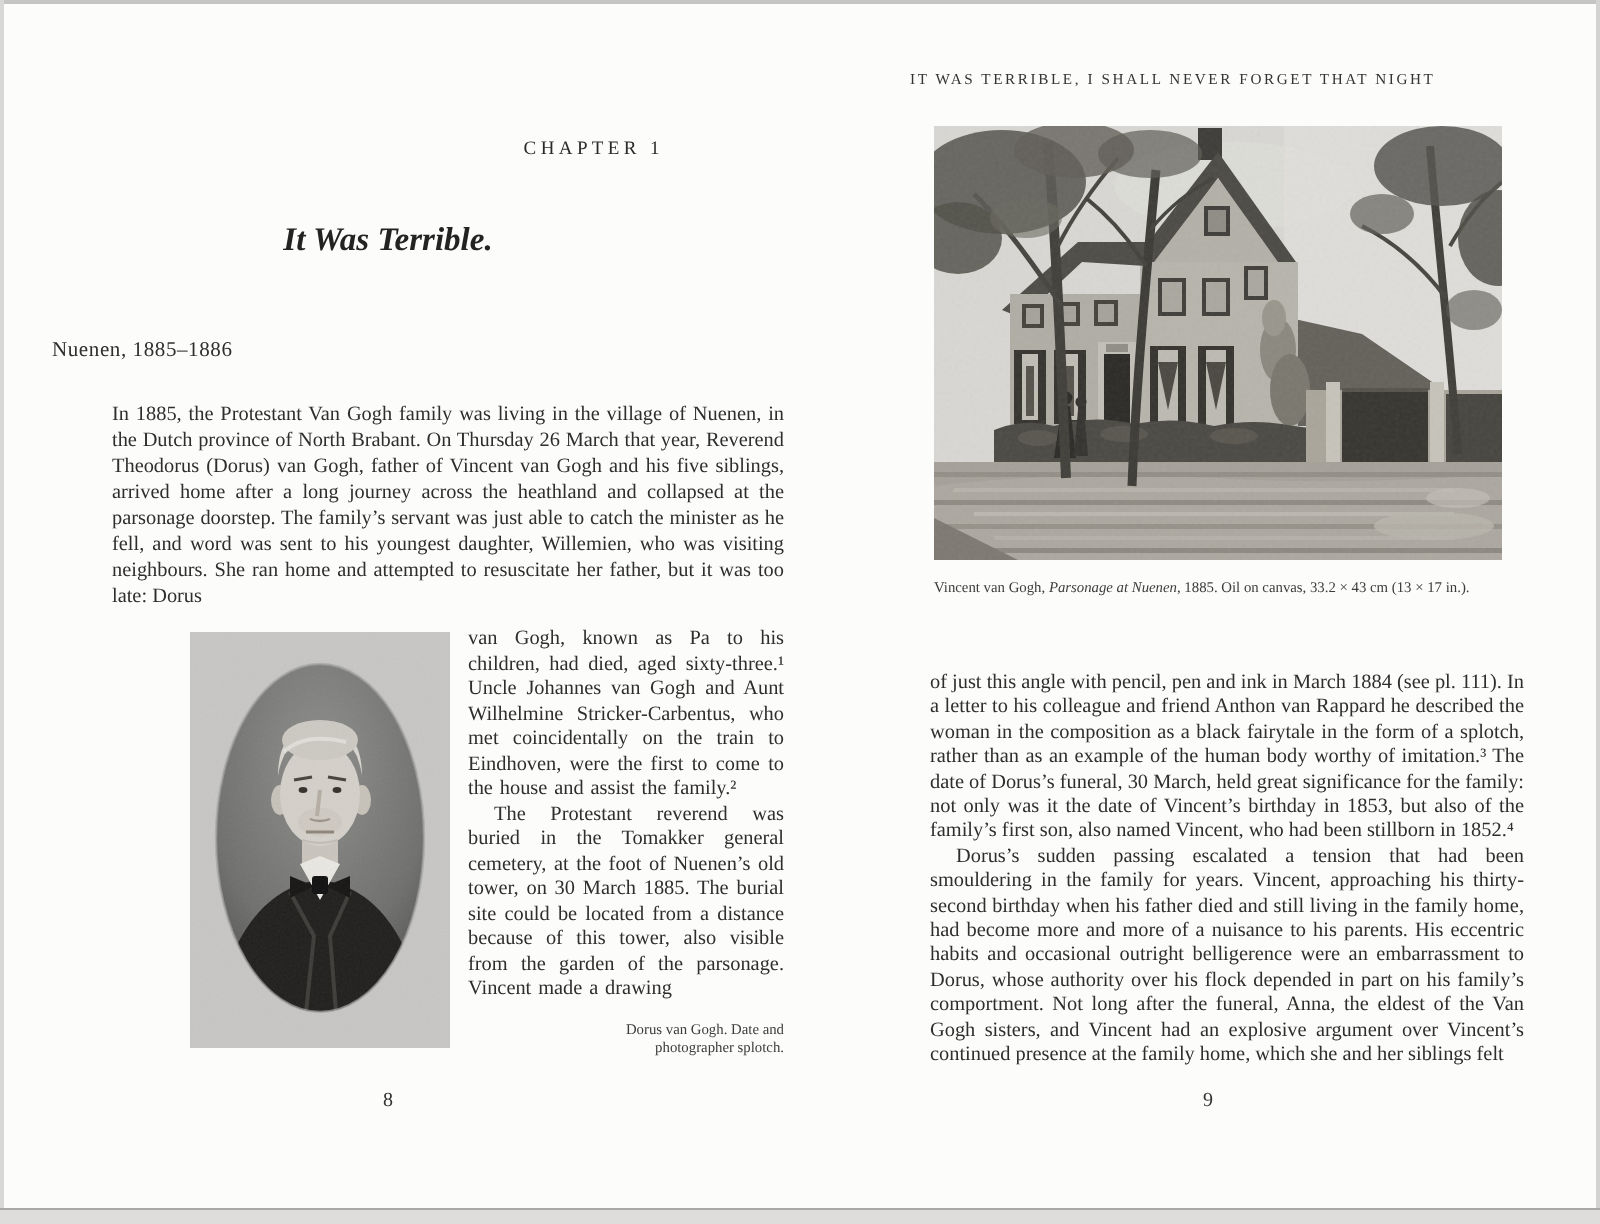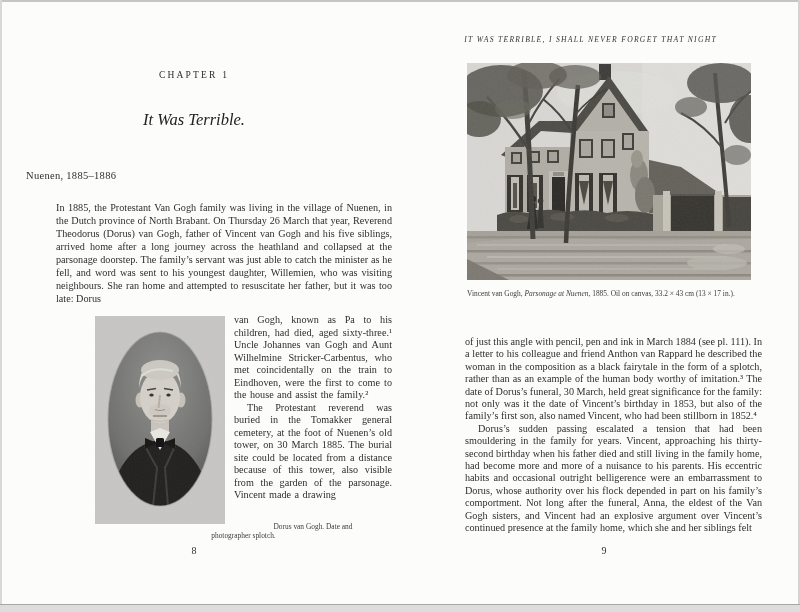--- a/index.html
+++ b/index.html
@@ -9,47 +9,47 @@
     font-family:"Liberation Serif", serif;
     -webkit-font-smoothing:antialiased;
   }
   
   .edge-top{position:absolute;left:0;top:0;width:800px;height:2px;background:#b3b3b1;opacity:.75;}
   .edge-left{position:absolute;left:0;top:0;width:2px;height:612px;background:#d8d8d6;}
   .edge-right{position:absolute;right:0;top:0;width:2px;height:612px;background:#d3d3d1;}
   .bottom-band{position:absolute;left:0;top:604px;width:800px;height:8px;background:#dedddb;border-top:1px solid #a9a8a6;}
 
   
-  .chapter-label{position:absolute;left:56px;top:70px;width:276px;text-align:center;
+  .chapter-label{position:absolute;left:56px;top:70px;width:276px;text-align:right;
     font-size:9.5px;letter-spacing:2.2px;color:#2b2b2b;}
   .chapter-title{position:absolute;left:26px;top:109px;width:336px;text-align:center;
     font-style:italic;font-size:16.5px;line-height:22px;color:#232322;}
-  .chapter-title span{display:block;}
+  .chapter-title span{display:block;font-weight:bold;}
   .chapter-subtitle{position:absolute;left:26px;top:170px;width:336px;text-align:left;
     font-size:10.5px;letter-spacing:.3px;color:#2e2e2c;}
 
   .left-flow{position:absolute;left:56px;top:201px;width:336px;font-size:10.2px;}
   .left-flow p{margin:0;text-align:justify;}
   .p-lead{line-height:13px;}
   .wrap-block{margin-top:9px;line-height:12.5px;padding-left:39px;}
   .photo-frame{float:left;width:130px;height:208px;margin:2px 9px 4px 0;}
   .photo-frame svg{display:block;}
   .wrap-block p{word-spacing:.9px;}
   .p-indent{text-indent:13px;}
-  .photo-caption{margin-top:20px;font-size:7.4px;line-height:9.4px;color:#3c3c3a;
-    text-align:center;word-spacing:0;}
+  .photo-caption{margin-top:8px;font-size:7.4px;line-height:9.4px;color:#3c3c3a;
+    text-align:right;word-spacing:0;}
   .photo-caption span{display:block;}
 
   .pagenum{position:absolute;font-size:10px;color:#333331;}
   .pn-left{left:184px;top:545px;width:20px;text-align:center;}
   .pn-right{left:594px;top:545px;width:20px;text-align:center;}
 
   
   .running-header{position:absolute;left:455px;top:35px;width:262px;text-align:right;
-    font-size:7.6px;letter-spacing:1.3px;color:#343432;white-space:nowrap;font-style:italic;}
+    font-size:7.6px;letter-spacing:1.3px;color:#343432;white-space:nowrap;}
   .painting-frame{position:absolute;left:467px;top:63px;width:284px;height:217px;}
   .painting-frame svg{display:block;}
   .painting-caption{position:absolute;left:467px;top:289px;width:300px;
     font-size:7.4px;color:#3c3c3a;white-space:nowrap;}
   .painting-caption .it{font-style:italic;}
 
   .right-flow{position:absolute;left:465px;top:324px;width:297px;font-size:10.2px;line-height:12.4px;margin-top:12px;}
   .right-flow p{margin:0;text-align:justify;}
 </style>
 </head>

